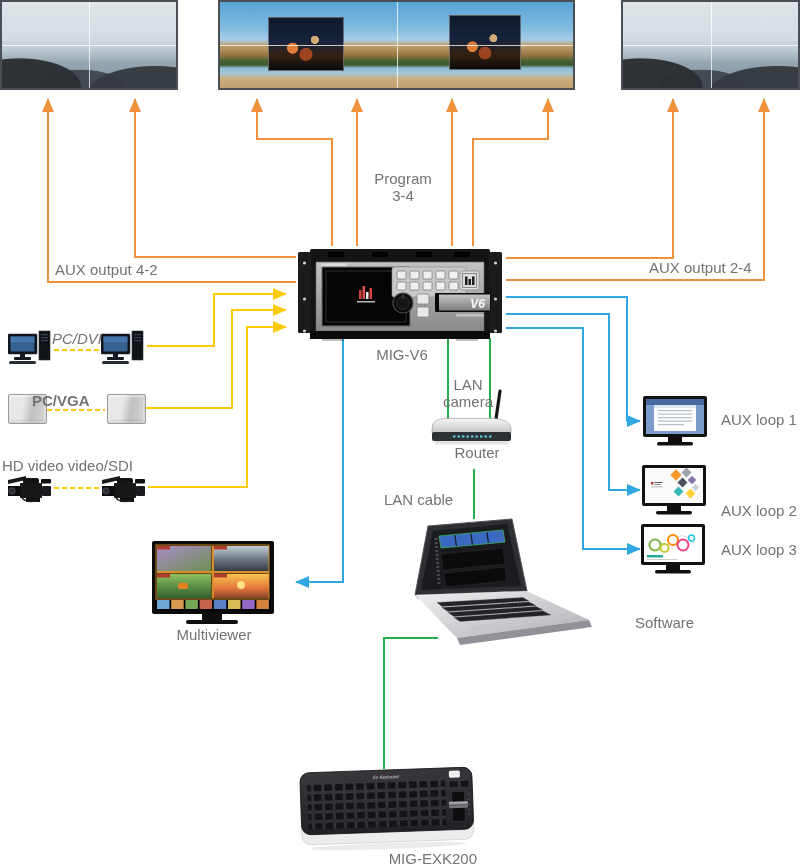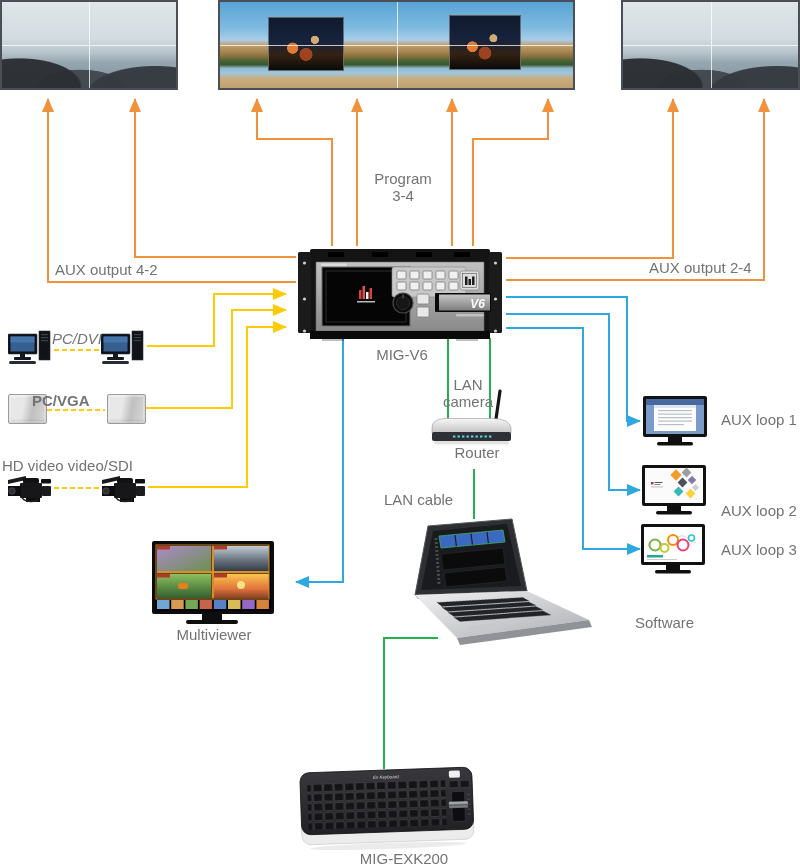--- a/index.html
+++ b/index.html
@@ -401,15 +401,15 @@
     <div>LAN</div>
     <div>camera</div>
   </div>
   <div class="lbl center" style="left:440px;top:444px;width:74px;">Router</div>
   <div class="lbl" style="left:384px;top:491px;">LAN cable</div>
   <div class="lbl center" style="left:162px;top:626px;width:104px;">Multiviewer</div>
   <div class="lbl" style="left:587px;top:614px;margin-left:48px;">Software</div>
   <div class="lbl" style="left:721px;top:411px;">AUX loop 1</div>
   <div class="lbl" style="left:721px;top:502px;">AUX loop 2</div>
   <div class="lbl" style="left:721px;top:541px;">AUX loop 3</div>
-  <div class="lbl center" style="left:340px;top:850px;width:128px;">MIG-EXK200</div>
+  <div class="lbl center" style="left:349px;top:850px;width:128px;text-align:right;">MIG-EXK200</div>
 
 </div>
 
 </body></html>

